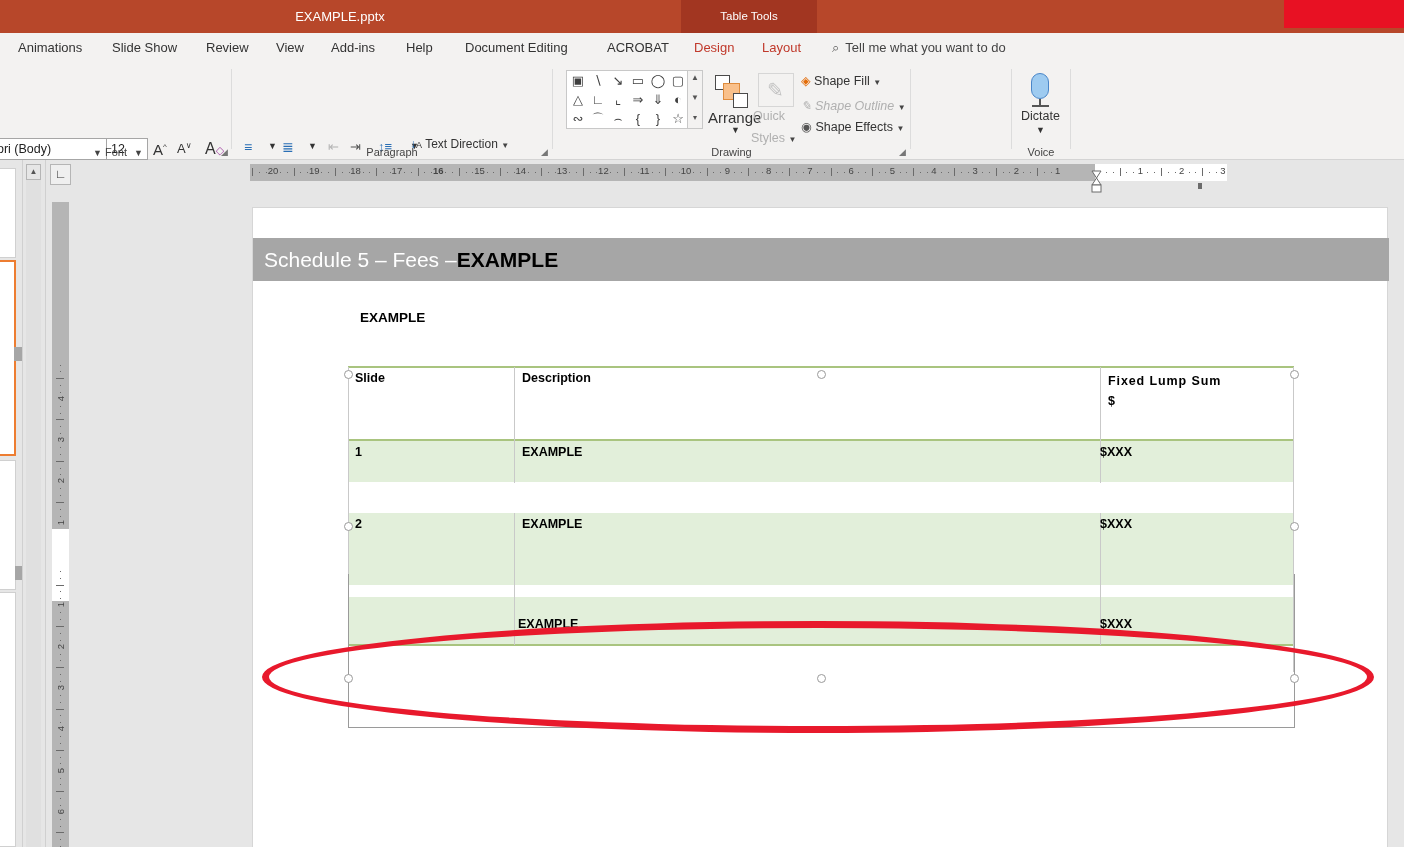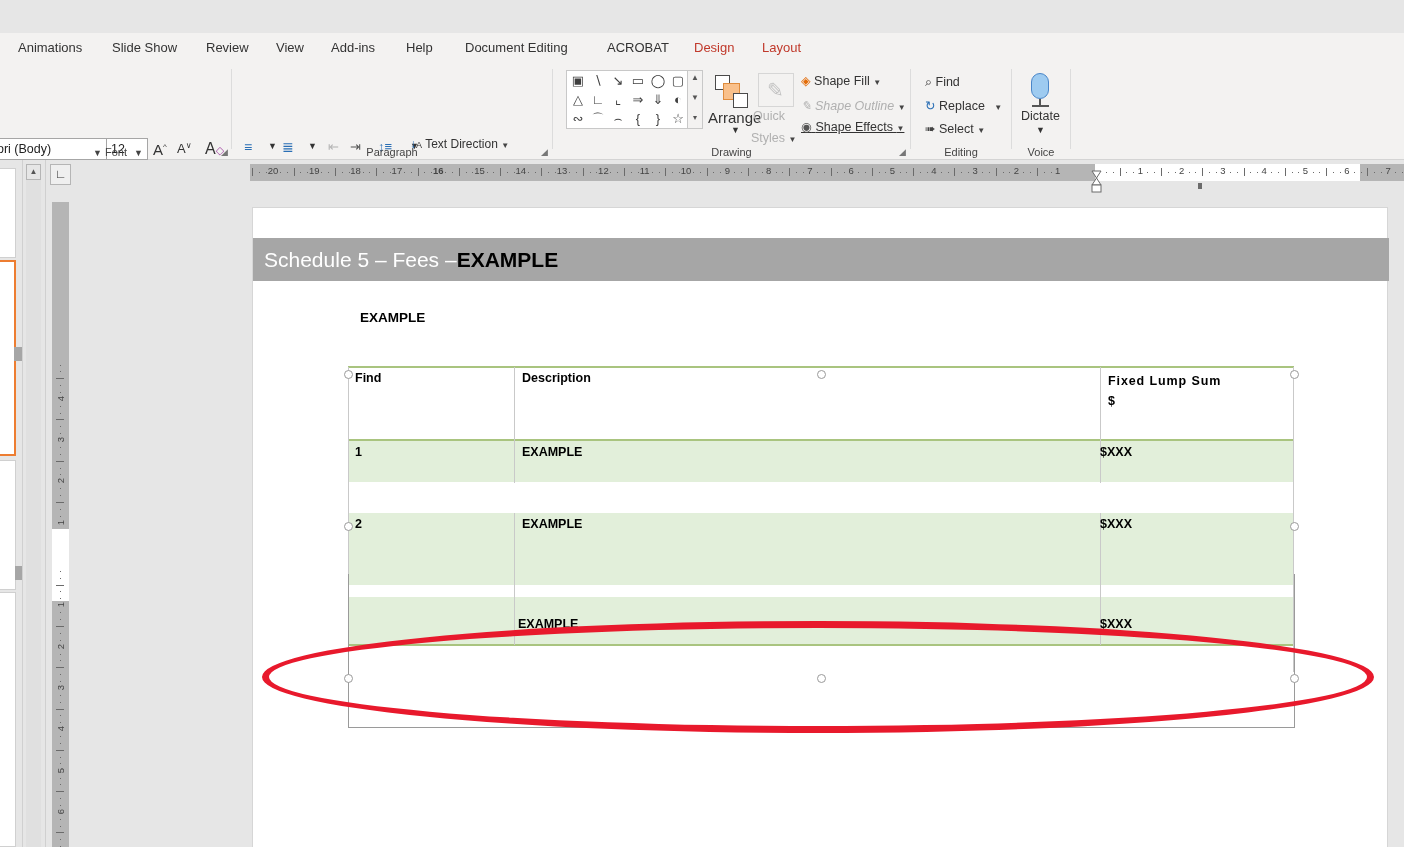--- a/index.html
+++ b/index.html
@@ -188,33 +188,41 @@
   .ellipse {
     position: absolute; border: 7px solid #e8192c; border-radius: 50%;
     z-index: 30; background: transparent;
   }
 </style>
 </head>
 <body>
 
 <div id="app">
 
+  <div class="titlebar">
+    <div class="doc-title">EXAMPLE.pptx</div>
+    <div class="ctx-tab">Table Tools</div>
+    <div class="win-btn-zone"></div>
+  </div>
 
   <div class="tabstrip">
     <div class="tab" id="tab0" style="left:18px;">Animations</div>
     <div class="tab" id="tab1" style="left:112px;">Slide Show</div>
     <div class="tab" id="tab2" style="left:206px;">Review</div>
     <div class="tab" id="tab3" style="left:276px;">View</div>
     <div class="tab" id="tab4" style="left:331px;">Add-ins</div>
     <div class="tab" id="tab5" style="left:406px;">Help</div>
     <div class="tab" id="tab6" style="left:465px;">Document Editing</div>
     <div class="tab" id="tab7" style="left:607px;">ACROBAT</div>
     <div class="tab ctx" id="tab8" style="left:694px;">Design</div>
     <div class="tab ctx" id="tab9" style="left:762px;">Layout</div>
 
+    <div class="tellme" style="left:832px;">
+      <span class="mag">⌕</span><span>Tell me what you want to do</span>
+    </div>
   </div>
 
   <div class="ribbon">
 
     <div class="rgroup" style="left:0; width:232px;">
       <div class="fontbox" style="left:-8px; top:75px; width:115px;">
         <span>ori (Body)</span>
         <span class="caret">▼</span>
       </div>
       <div class="fontbox" style="left:106px; top:75px; width:42px;">
@@ -329,48 +337,31 @@
       <div class="ico-btn" style="left:248px; top:10px; font-size:12.5px; color:#333;">
         <span style="color:#e36c09;">◈</span>
         <span>Shape Fill</span>
         <span class="mini-caret">▼</span>
       </div>
       <div class="ico-btn" style="left:248px; top:35px; font-size:12.5px; color:#b0b0b0;font-style:italic;">
         <span>✎</span>
         <span>Shape Outline</span>
         <span class="mini-caret">▼</span>
       </div>
-      <div class="ico-btn" style="left:248px; top:56px; font-size:12.5px; color:#333;text-decoration:underline;">
+      <div class="ico-btn" style="left:248px; top:56px; font-size:12.5px; color:#333;">
         <span style="color:#555;">◉</span>
         <span>Shape Effects</span>
         <span class="mini-caret">▼</span>
       </div>
 
       <div class="glabel">Drawing</div>
       <div class="launcher">◢</div>
     </div>
     <div class="gsep" style="left:910px;"></div>
 
-    <div class="rgroup" style="left:911px; width:100px;">
-      <div class="ico-btn" style="left:14px; top:12px; font-size:12.5px; color:#333;">
-        <span style="color:#444;">⌕</span>
-        <span>Find</span>
-      </div>
-      <div class="ico-btn" style="left:14px; top:35px; font-size:12.5px; color:#333;">
-        <span style="color:#2a6fb5;">↻</span>
-        <span>Replace</span>
-        <span class="mini-caret" style="margin-left:6px;">▼</span>
-      </div>
-      <div class="ico-btn" style="left:14px; top:58px; font-size:12.5px; color:#333;">
-        <span style="color:#444;">➠</span>
-        <span>Select</span>
-        <span class="mini-caret">▼</span>
-      </div>
-      <div class="glabel">Editing</div>
-    </div>
     <div class="gsep" style="left:1011px;"></div>
 
     <div class="rgroup" style="left:1012px; width:58px;">
       <div style="position:absolute; left:19px; top:10px; width:18px; height:26px; border-radius:9px; background:#9ecbf0; border:1.5px solid #4a86c8;"></div>
       <div class="bar" style="left:27px; top:36px; width:2px; height:7px; background:#555;"></div>
       <div class="bar" style="left:20px; top:42px; width:17px; height:2px; background:#555;"></div>
       <div class="ico-btn" style="left:9px; top:46px; font-size:12.5px; color:#333;">Dictate</div>
       <div class="ico-btn" style="left:24px; top:62px; font-size:9px;">▼</div>
       <div class="glabel">Voice</div>
     </div>
@@ -462,21 +453,21 @@
         <div class="dot" style="top: 595.964px;"></div>
         <div class="dot" style="top: 602.779px;"></div>
         <div class="tk" style="top: 645.1px; font-size: 9.5px; transform: rotate(-90deg);">7</div>
         <div class="mid" style="top: 630.45px;"></div>
         <div class="dot" style="top: 616.821px;"></div>
         <div class="dot" style="top: 623.635px;"></div>
         <div class="dot" style="top: 637.264px;"></div>
         <div class="dot" style="top: 644.079px;"></div>
       </div>
 
-    <div class="hruler" id="hruler" style="left:250px; top:4px; width:1154px;">
+    <div class="hruler" id="hruler" style="left:250px; top:4px; width:977px;">
       <div class="active" id="hr-active" style="left:845px; width:265px;"></div>
     <div class="tk" style="left: 16px;">20</div>
         <div class="mid" style="left: 2.35px;"></div>
         <div class="dot" style="left: 9.1645px;"></div>
         <div class="dot" style="left: 15.979px;"></div>
         <div class="tk" style="left: 57.3px;">19</div>
         <div class="mid" style="left: 43.65px;"></div>
         <div class="dot" style="left: 30.021px;"></div>
         <div class="dot" style="left: 36.8355px;"></div>
         <div class="dot" style="left: 50.4645px;"></div>
@@ -670,21 +661,21 @@
         <div class="hline" style="left:0; top:72px;  width:946px;"></div>
         <div class="hline" style="left:0; top:277px; width:946px;"></div>
 
         <div class="vline" style="left:166px; top:0px;   height:116px;"></div>
         <div class="vline" style="left:166px; top:146px; height:132px;"></div>
         <div class="vline" style="left:752px; top:0px;   height:116px;"></div>
         <div class="vline" style="left:752px; top:146px; height:132px;"></div>
         <div class="vline" style="left:945px; top:0px;   height:305px;"></div>
         <div class="vline" style="left:0px;   top:0px;   height:305px;"></div>
 
-        <div class="tcell" style="left:3px;   top:1px;  width:160px;">Find</div>
+        <div class="tcell" style="left:3px;   top:1px;  width:160px;">Slide</div>
         <div class="tcell" style="left:170px; top:1px;  width:575px;">Description</div>
         <div class="tcell spaced" style="left:756px; top:4px;  width:185px;">Fixed  Lump  Sum</div>
         <div class="tcell spaced" style="left:756px; top:24px; width:185px;">$</div>
 
         <div class="tcell" style="left:3px;   top:75px; width:160px;">1</div>
         <div class="tcell" style="left:170px; top:75px; width:575px;">EXAMPLE</div>
         <div class="tcell" style="left:748px; top:75px; width:195px;">$XXX</div>
 
         <div class="tcell" style="left:3px;   top:147px; width:160px;">2</div>
         <div class="tcell" style="left:170px; top:147px; width:575px;">EXAMPLE</div>

